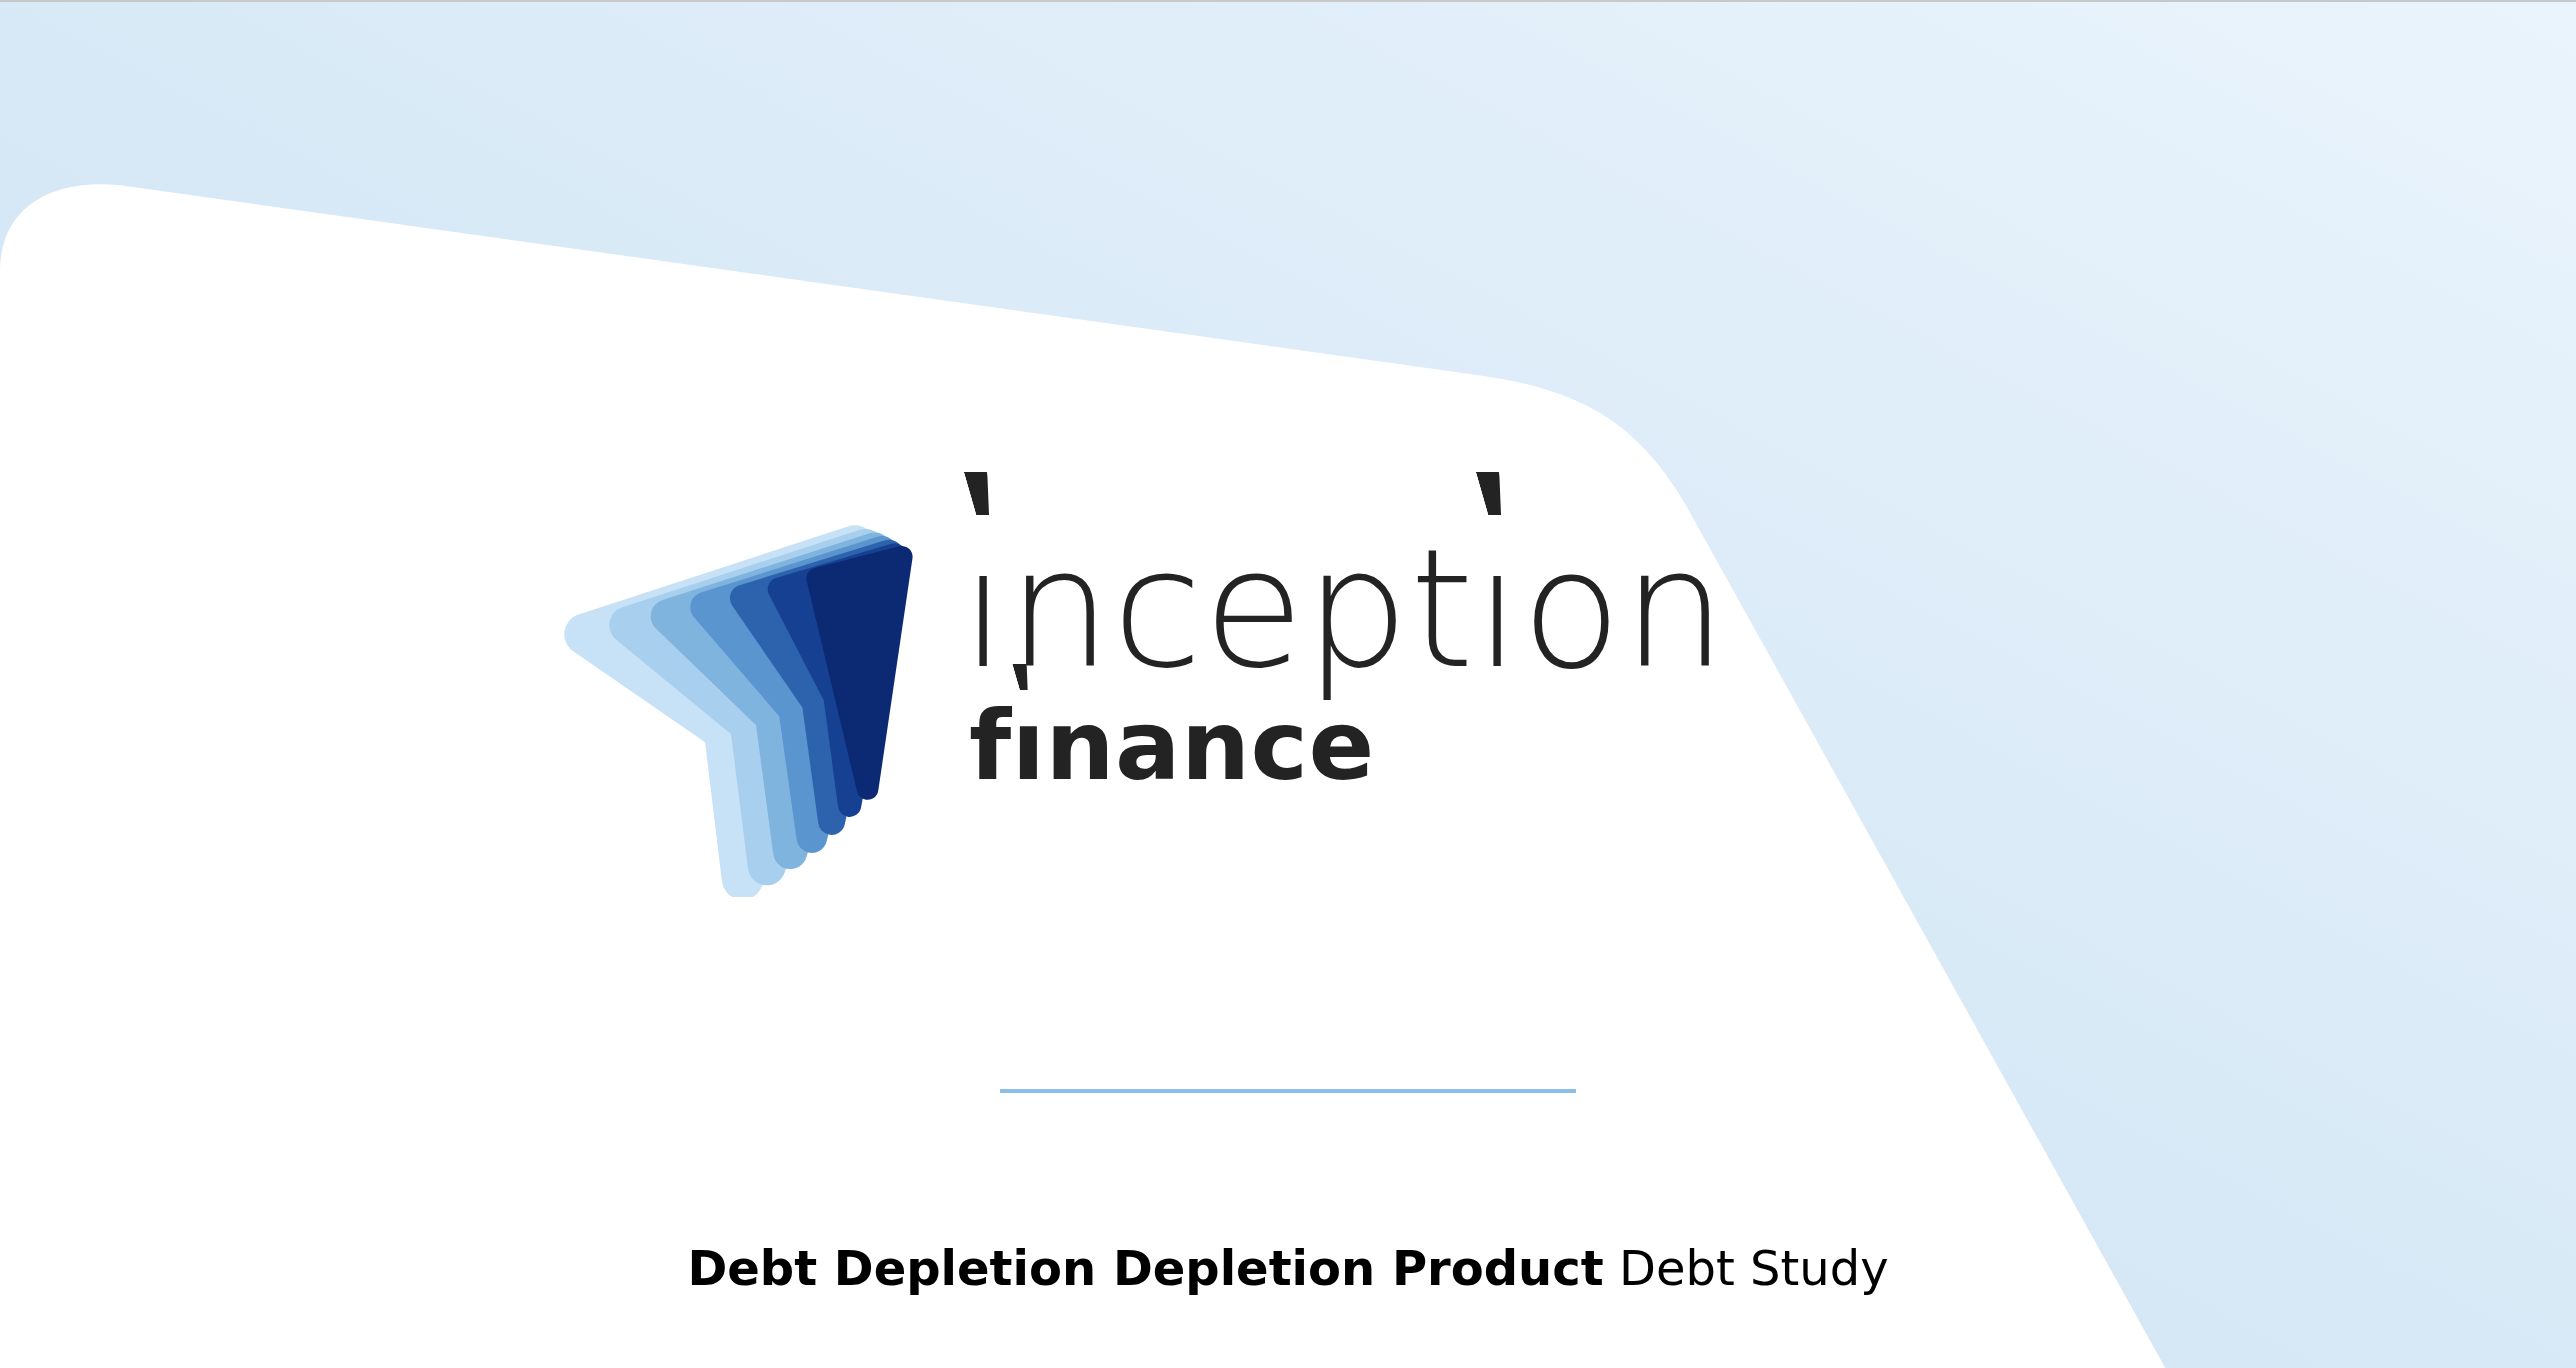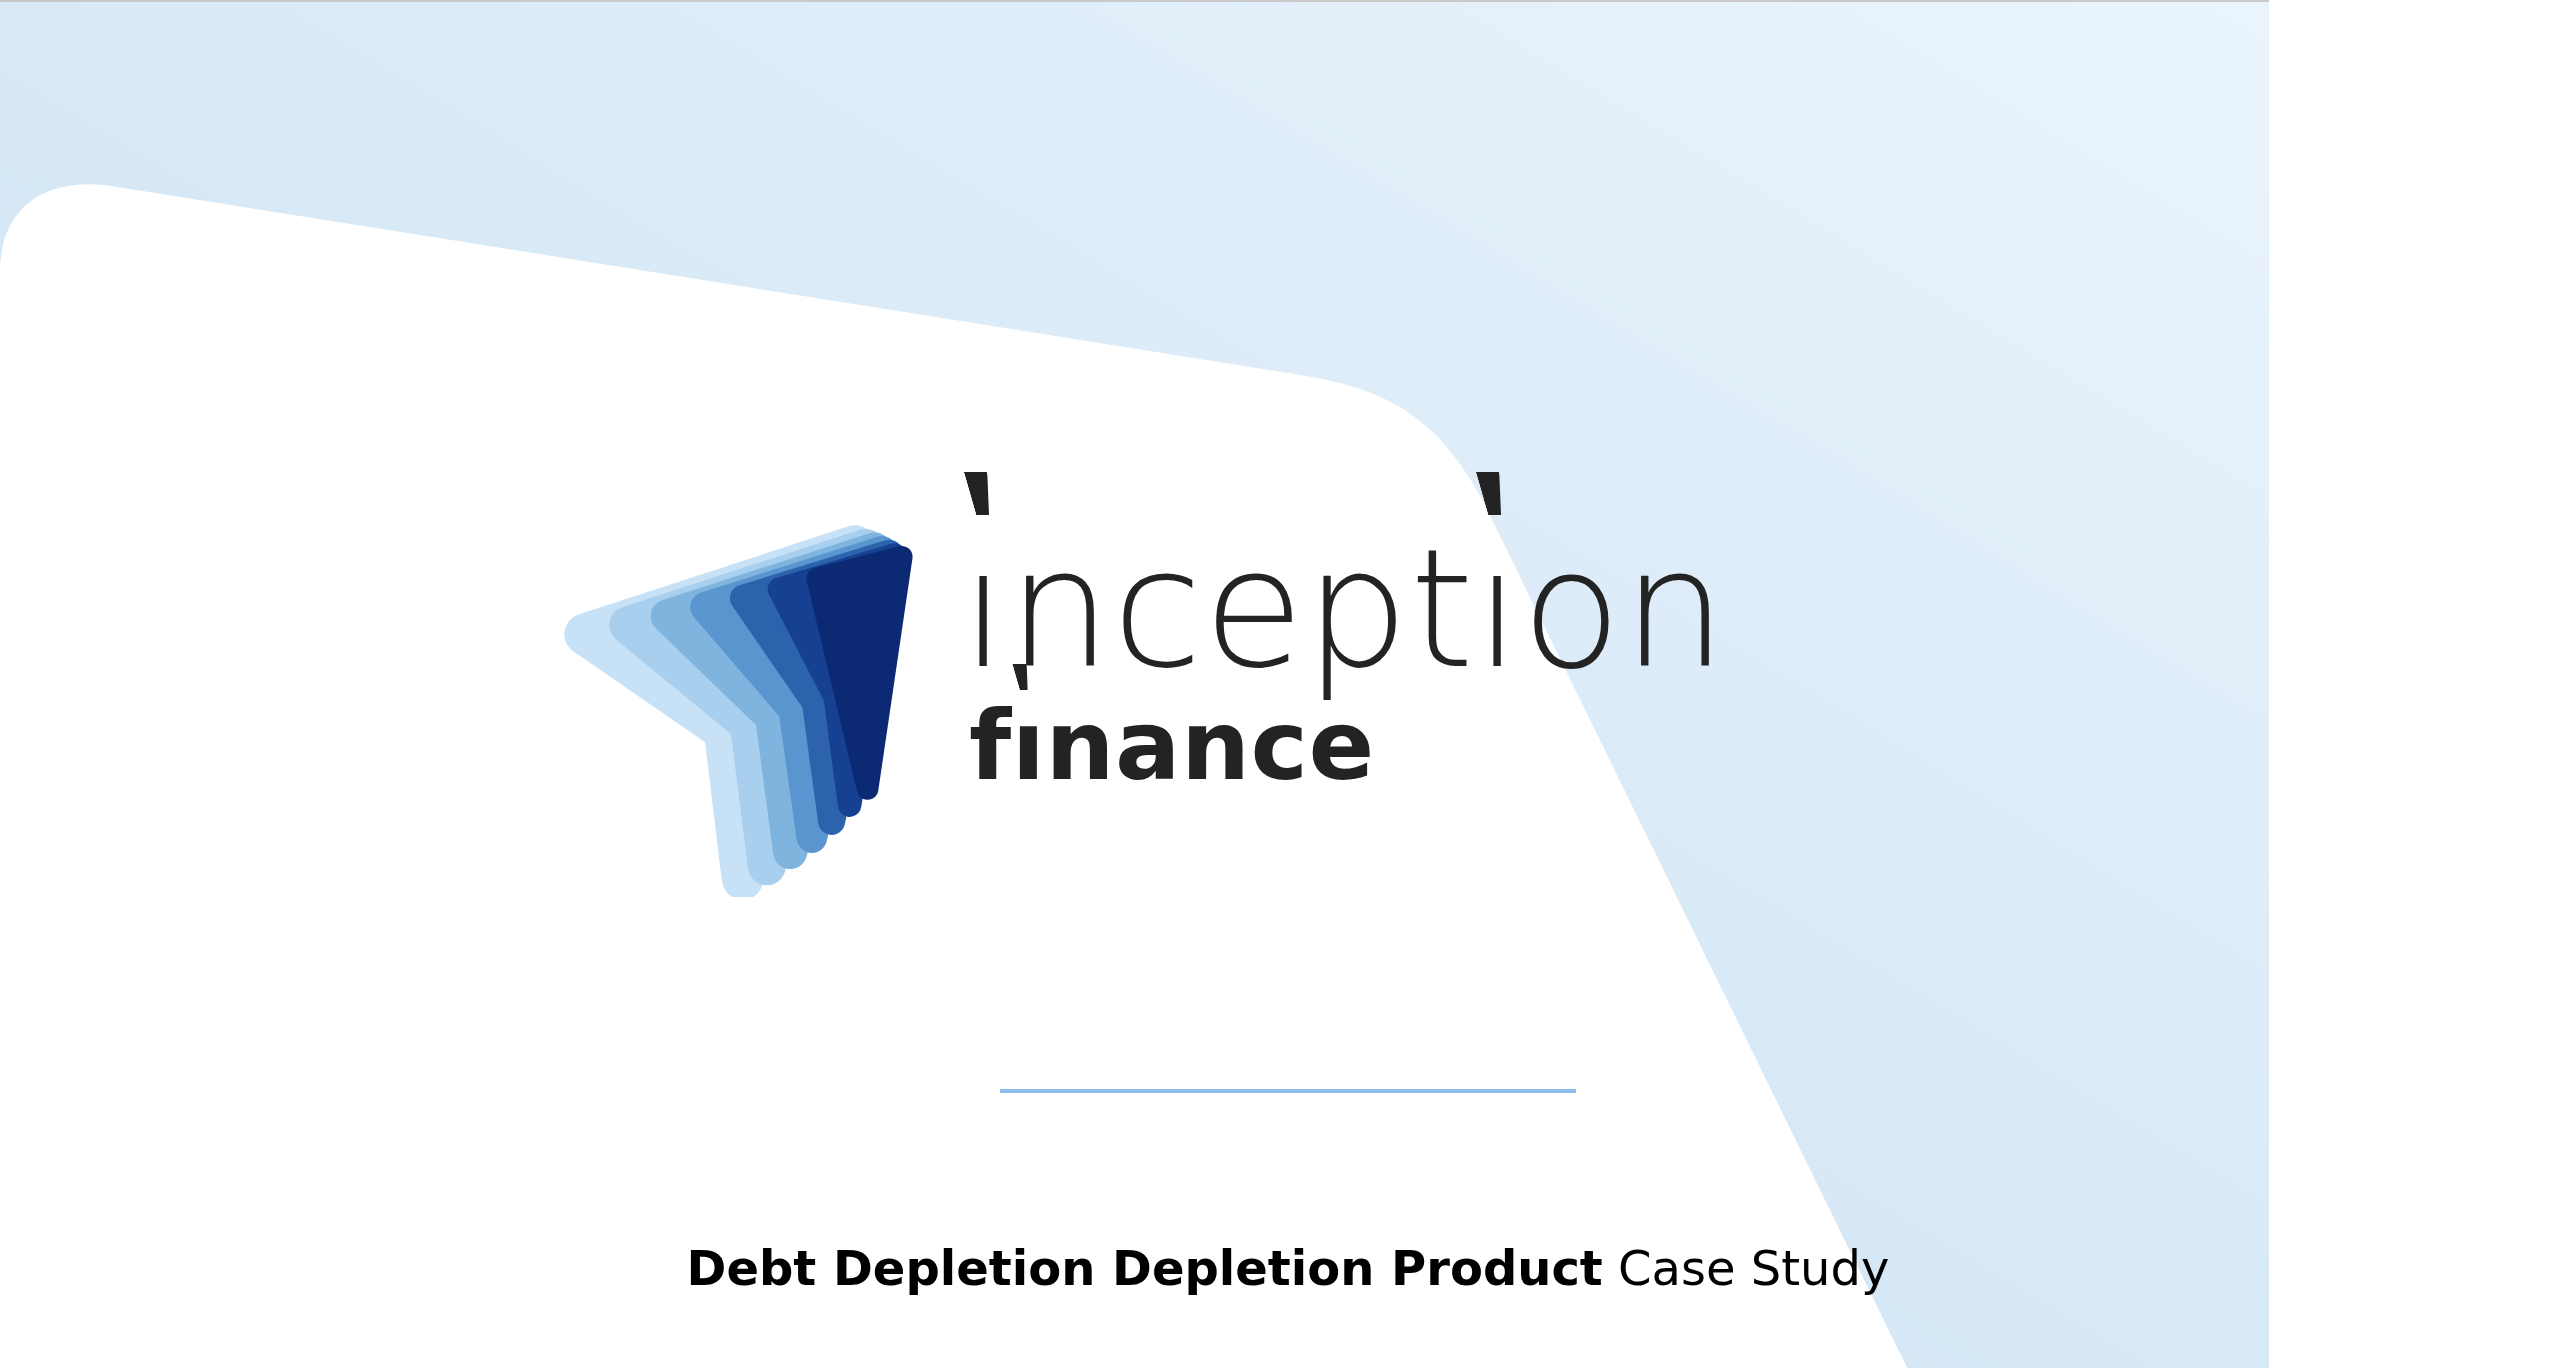--- a/index.html
+++ b/index.html
@@ -7,21 +7,21 @@
     margin: 0;
     padding: 0;
     background: #ffffff;
   }
   body {
     font-family: "Liberation Sans", sans-serif;
   }
 
   .slide {
     position: relative;
-    width: 2269px;
+    width: 2576px;
     height: 1369px;
     overflow: hidden;
     background: #ffffff;
     border-top: 2.7px solid #c9c9c9;
     box-sizing: border-box;
   }
 
   
   .bg-art {
     position: absolute;
@@ -182,18 +182,18 @@
       <div class="wordmark">
         <span class="wordmark-top"><span class="i-wrap first"><span class="tick"></span>ı</span>ncept<span class="i-wrap second"><span class="tick"></span>ı</span>on</span>
         <span class="wordmark-bottom">f<span class="i-wrap"><span class="tick"></span>ı</span>nance</span>
       </div>
 
     </div>
 
     <div class="divider"></div>
 
     <div class="caption">
-      <span class="strong">Debt Depletion Depletion Product</span><span class="light"> Case Study</span>
+      <span class="strong">Debt Depletion Depletion Product</span><span class="light"> Debt Study</span>
     </div>
 
   </div>
 </div>
 
 
 </body></html>

